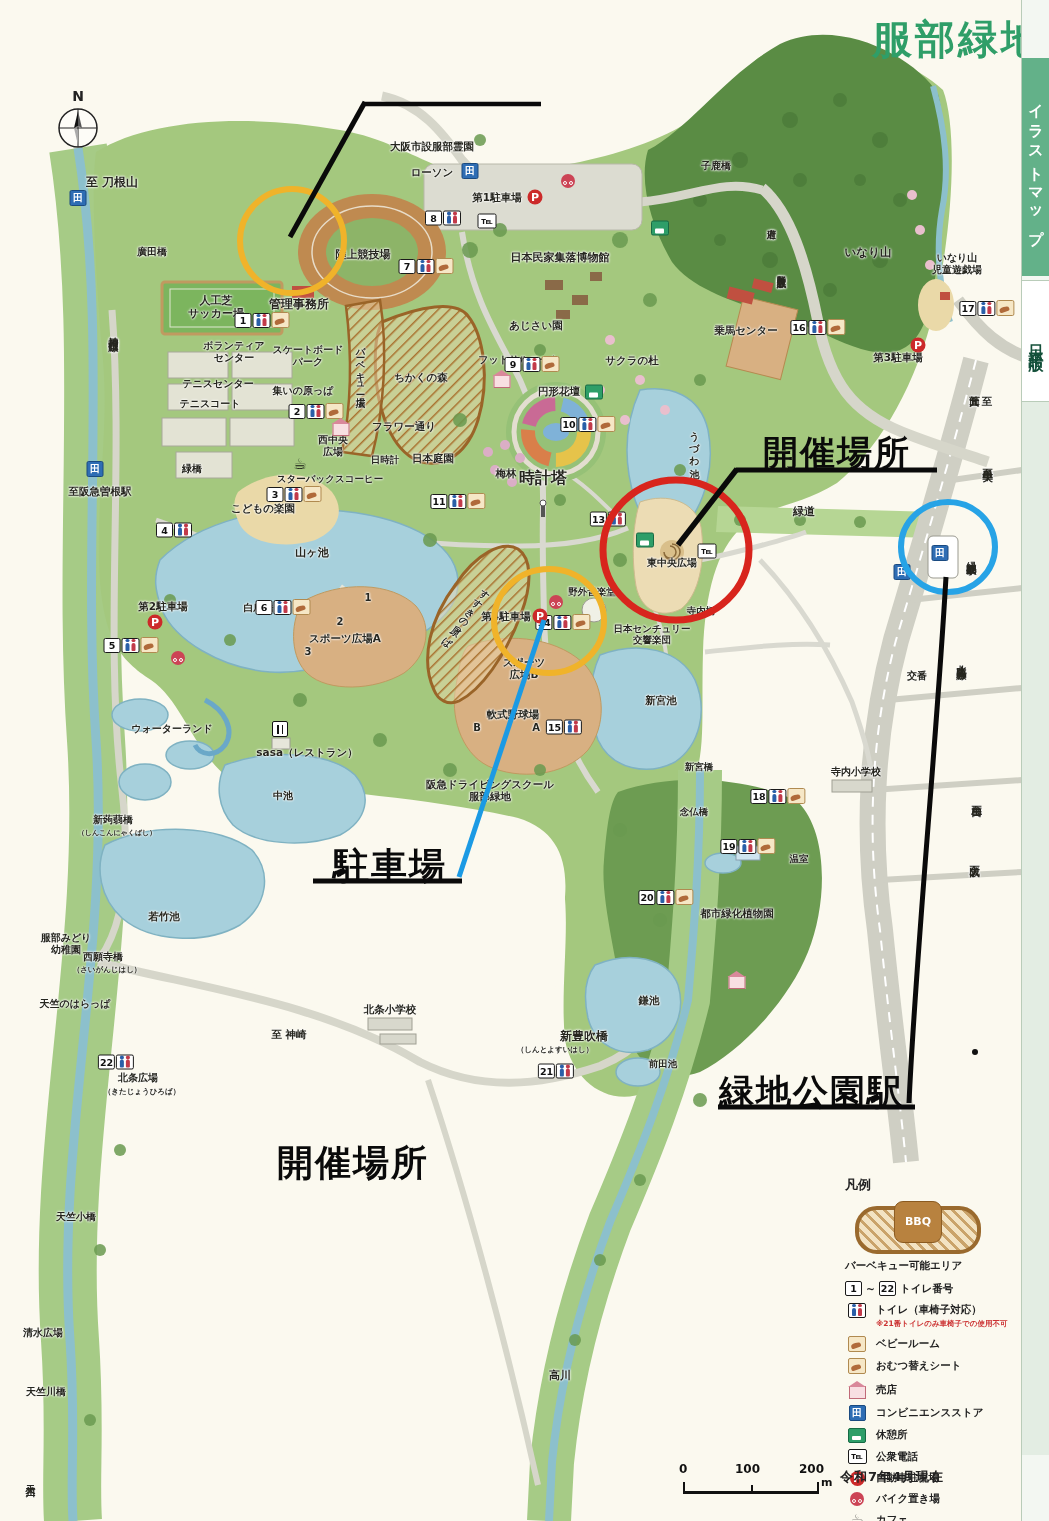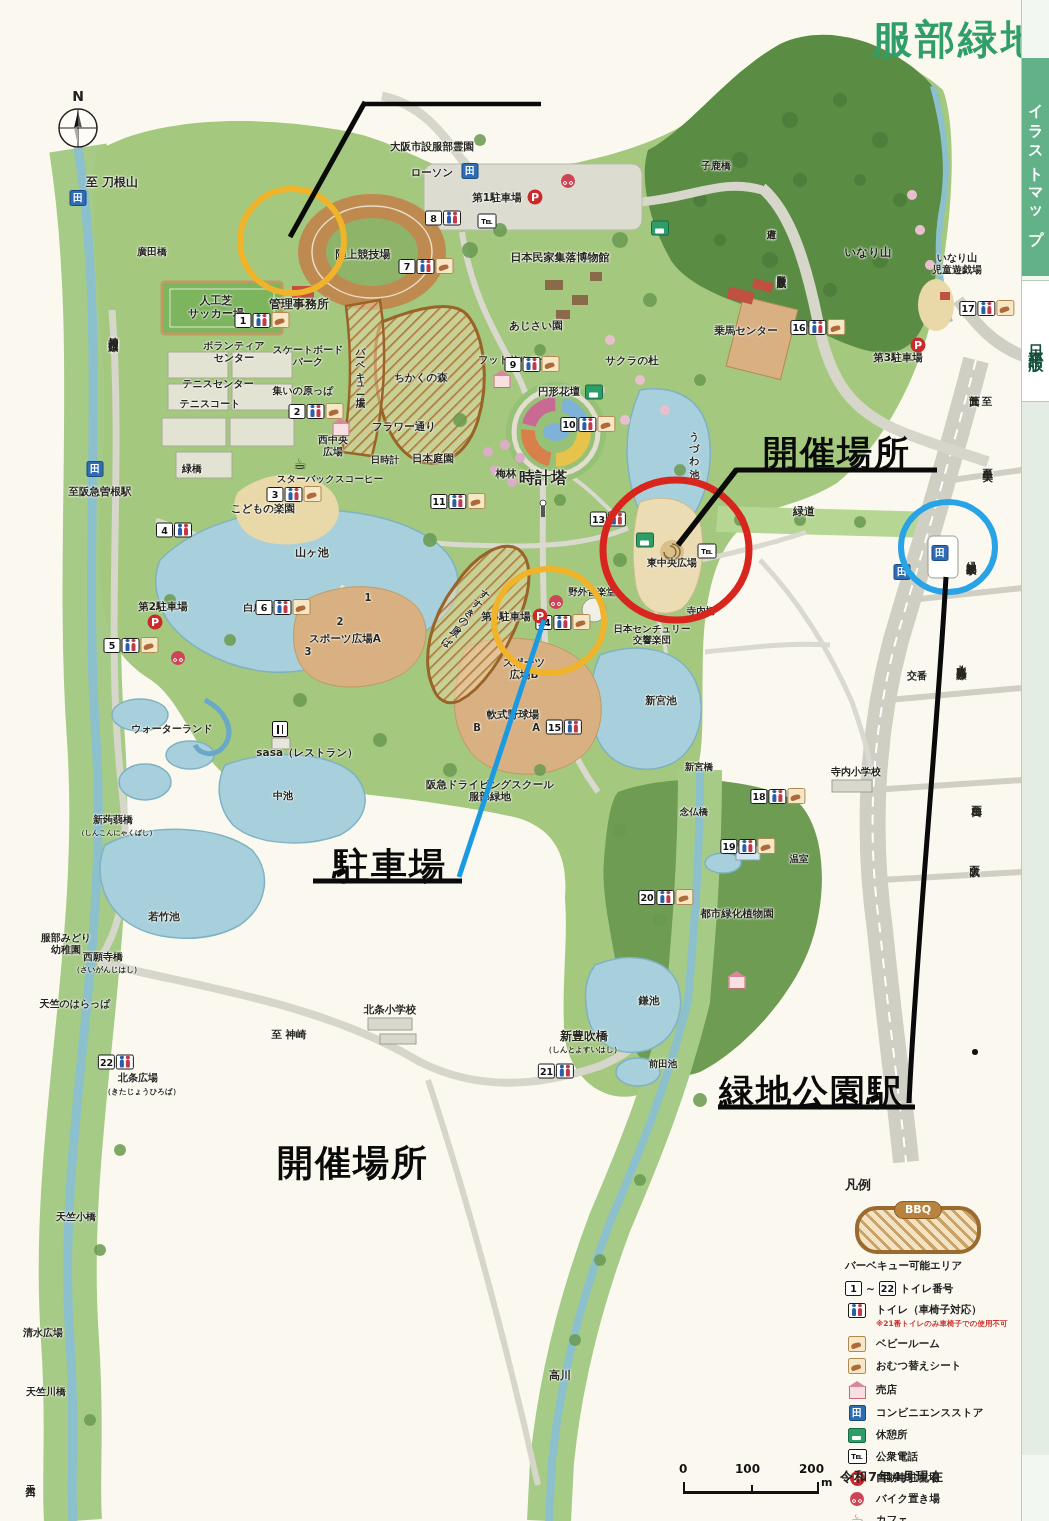--- a/index.html
+++ b/index.html
@@ -57,21 +57,21 @@
     justify-content:center;font-weight:700;font-size:15px;letter-spacing:4px;box-sizing:border-box;}
   .sb-top{top:58px;height:218px;background:#63b189;color:#fff;}
   .sb-bottom{top:280px;height:122px;background:#fff;color:#14503a;border-top:1px solid #b9ccb9;border-bottom:1px solid #b9ccb9;}
 
   
   .legend{position:absolute;left:845px;top:1176px;width:178px;color:#222;}
   .lg-head{font-weight:700;font-size:13px;margin-bottom:2px;}
   .bbqarea{width:118px;height:40px;border:4px solid #9a6a2e;border-radius:22px;margin:12px 0 5px 10px;
     background:repeating-linear-gradient(45deg,#f3e3c3 0 5px,#caa36a 5px 8px);position:relative;}
   .bbqpill{position:absolute;top:-9px;left:50%;transform:translateX(-50%);background:#b8823f;color:#fff;
-    font-weight:700;font-size:11px;line-height:16px;padding:0 10px;border-radius:9px;border:1px solid #8a5a20;}
+    font-weight:700;font-size:11px;line-height:16px;padding:12px 10px;border-radius:9px;border:1px solid #8a5a20;}
   .lgrow{display:flex;align-items:center;gap:7px;margin:6.5px 0;font-weight:600;font-size:10.5px;}
   .lgrow .ic{width:24px;display:flex;justify-content:center;flex:none;}
   .lg-note{font-size:7.5px;color:#cc3333;margin:-5px 0 4px 31px;font-weight:600;}
   .lg-bbqlabel{font-weight:600;font-size:10.5px;margin:2px 0 8px 0;}
   .lg-range{display:flex;align-items:center;gap:4px;font-weight:600;font-size:10.5px;margin:6px 0;}
 
   
   .scalebar{position:absolute;left:675px;top:1462px;width:170px;height:45px;font-weight:600;font-size:12px;color:#111;}
   .sb-num{position:absolute;top:0;}
   .sb-line{position:absolute;left:8px;top:20px;width:132px;height:9px;border-left:2.5px solid #111;
@@ -352,21 +352,21 @@
       <div class="map-label" style="left: 856px; top: 772px; font-size: 10px;">寺内小学校</div>
       <div class="map-label v" style="left: 977px; top: 798px; font-size: 10.5px;">至梅田</div>
       <div class="map-label v" style="left: 975px; top: 858px; font-size: 10.5px;">至大阪</div>
       <div class="map-label" style="left: 661px; top: 700px; font-size: 10.5px;">新宮池</div>
       <div class="map-label" style="left: 699px; top: 767px; font-size: 9.5px;">新宮橋</div>
       <div class="map-label" style="left: 694px; top: 812px; font-size: 9.5px;">念仏橋</div>
       <div class="map-label" style="left: 799px; top: 859px; font-size: 9.5px;">温室</div>
       <div class="map-label" style="left: 737px; top: 913px; font-size: 10.5px;">都市緑化植物園</div>
       <div class="map-label" style="left: 649px; top: 1000px; font-size: 10.5px;">鎌池</div>
       <div class="map-label" style="left: 584px; top: 1036px; font-size: 12px;">新豊吹橋</div>
-      <div class="map-label" style="left: 583px; top: 1050px; font-size: 7.5px;">（しんとよすいはし）</div>
+      <div class="map-label" style="left: 555px; top: 1050px; font-size: 7.5px;">（しんとよすいはし）</div>
       <div class="map-label" style="left: 663px; top: 1064px; font-size: 9.5px;">前田池</div>
       <div class="map-label" style="left: 560px; top: 1376px; font-size: 11px;">高川</div>
       <div class="map-label" style="left: 390px; top: 1009px; font-size: 10.5px;">北条小学校</div>
       <div class="map-label" style="left: 289px; top: 1034px; font-size: 10.5px;">至 神崎</div>
       <div class="map-label" style="left: 138px; top: 1078px; font-size: 10px;">北条広場</div>
       <div class="map-label" style="left: 142px; top: 1092px; font-size: 7.5px;">（きたじょうひろば）</div>
       <div class="map-label" style="left: 66px; top: 944px; font-size: 10px;">服部みどり
 幼稚園</div>
       <div class="map-label" style="left: 103px; top: 957px; font-size: 10px;">西願寺橋</div>
       <div class="map-label" style="left: 107px; top: 970px; font-size: 7.5px;">（さいがんじはし）</div>

